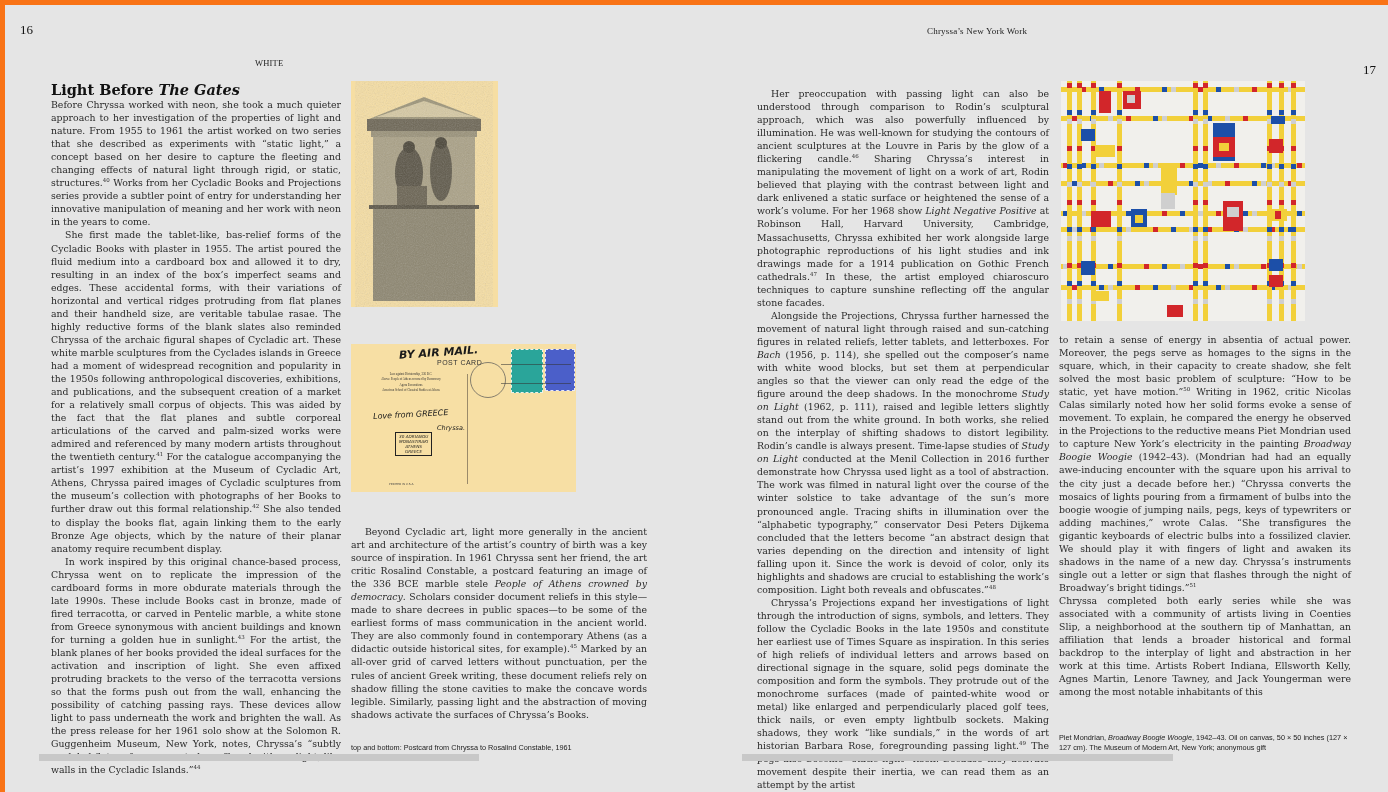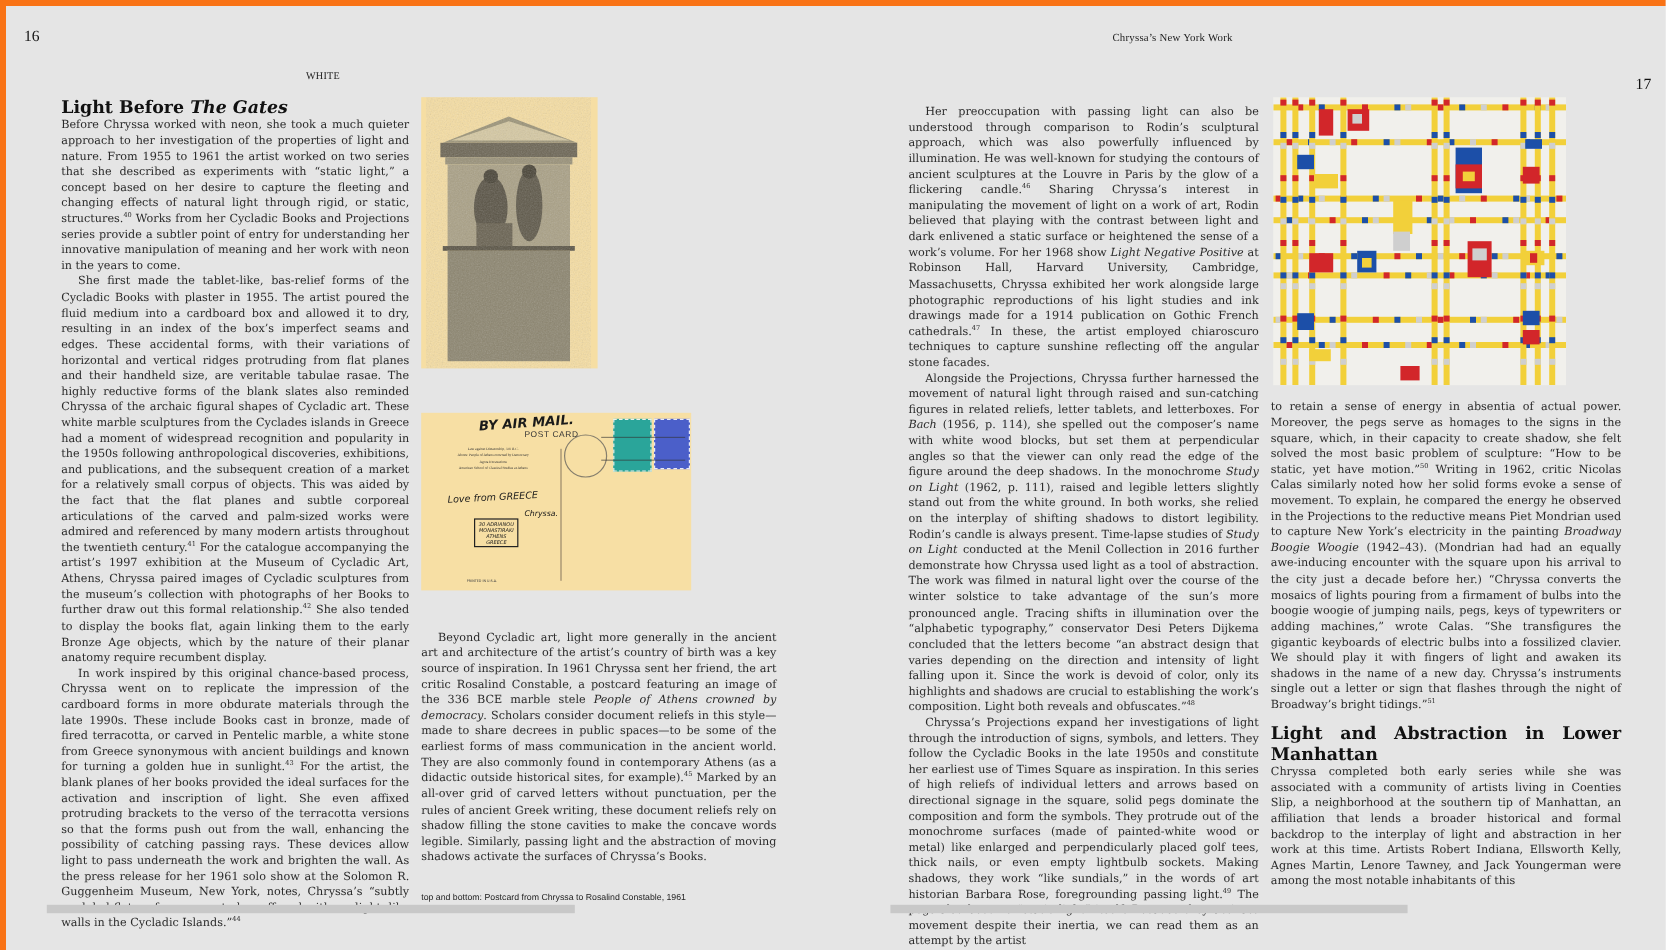--- a/index.html
+++ b/index.html
@@ -355,18 +355,18 @@
         <rect x="20" y="180" width="14" height="14" fill="#1c4fa8"></rect>
         <rect x="30" y="210" width="18" height="10" fill="#f2d03a"></rect>
         <rect x="208" y="178" width="14" height="12" fill="#1c4fa8"></rect>
         <rect x="208" y="194" width="14" height="12" fill="#d2262a"></rect>
         <rect x="106" y="224" width="16" height="12" fill="#d2262a"></rect>
       </svg>
   </div>
 
   <div class="col" style="left:1054px; top:328px; width:292px;">
     <p class="noindent"><span>to retain a sense of energy in absentia of actual power. Moreover, the pegs serve as homages to the signs in the square, which, in their capacity to create shadow, she felt solved the most basic problem of sculpture: “How to be static, yet have motion.”</span><span class="fn">50</span><span> Writing in 1962, critic Nicolas Calas similarly noted how her solid forms evoke a sense of movement. To explain, he compared the energy he observed in the Projections to the reductive means Piet Mondrian used to capture New York’s electricity in the painting </span><i>Broadway Boogie Woogie</i><span> (1942–43). (Mondrian had had an equally awe-inducing encounter with the square upon his arrival to the city just a decade before her.) “Chryssa converts the mosaics of lights pouring from a firmament of bulbs into the boogie woogie of jumping nails, pegs, keys of typewriters or adding machines,” wrote Calas. “She transfigures the gigantic keyboards of electric bulbs into a fossilized clavier. We should play it with fingers of light and awaken its shadows in the name of a new day. Chryssa’s instruments single out a letter or sign that flashes through the night of Broadway’s bright tidings.”</span><span class="fn">51</span></p>
-    <h2 style="margin-top:9px;">Light and Abstraction in Lower Manhattan</h2>
     <p class="noindent">Chryssa completed both early series while she was associated with a community of artists living in Coenties Slip, a neighborhood at the southern tip of Manhattan, an affiliation that lends a broader historical and formal backdrop to the interplay of light and abstraction in her work at this time. Artists Robert Indiana, Ellsworth Kelly, Agnes Martin, Lenore Tawney, and Jack Youngerman were among the most notable inhabitants of this</p>
   </div>
 
+  <div class="caption" style="left:1054px; top:728px; width:300px;"><span>Piet Mondrian, </span><i>Broadway Boogie Woogie</i><span>, 1942–43. Oil on canvas, 50 × 50 inches (127 × 127 cm). The Museum of Modern Art, New York; anonymous gift</span></div>
   <div class="bar" style="left:737px; top:749px; width:431px;"></div>
 </div>
 
 </body></html>

